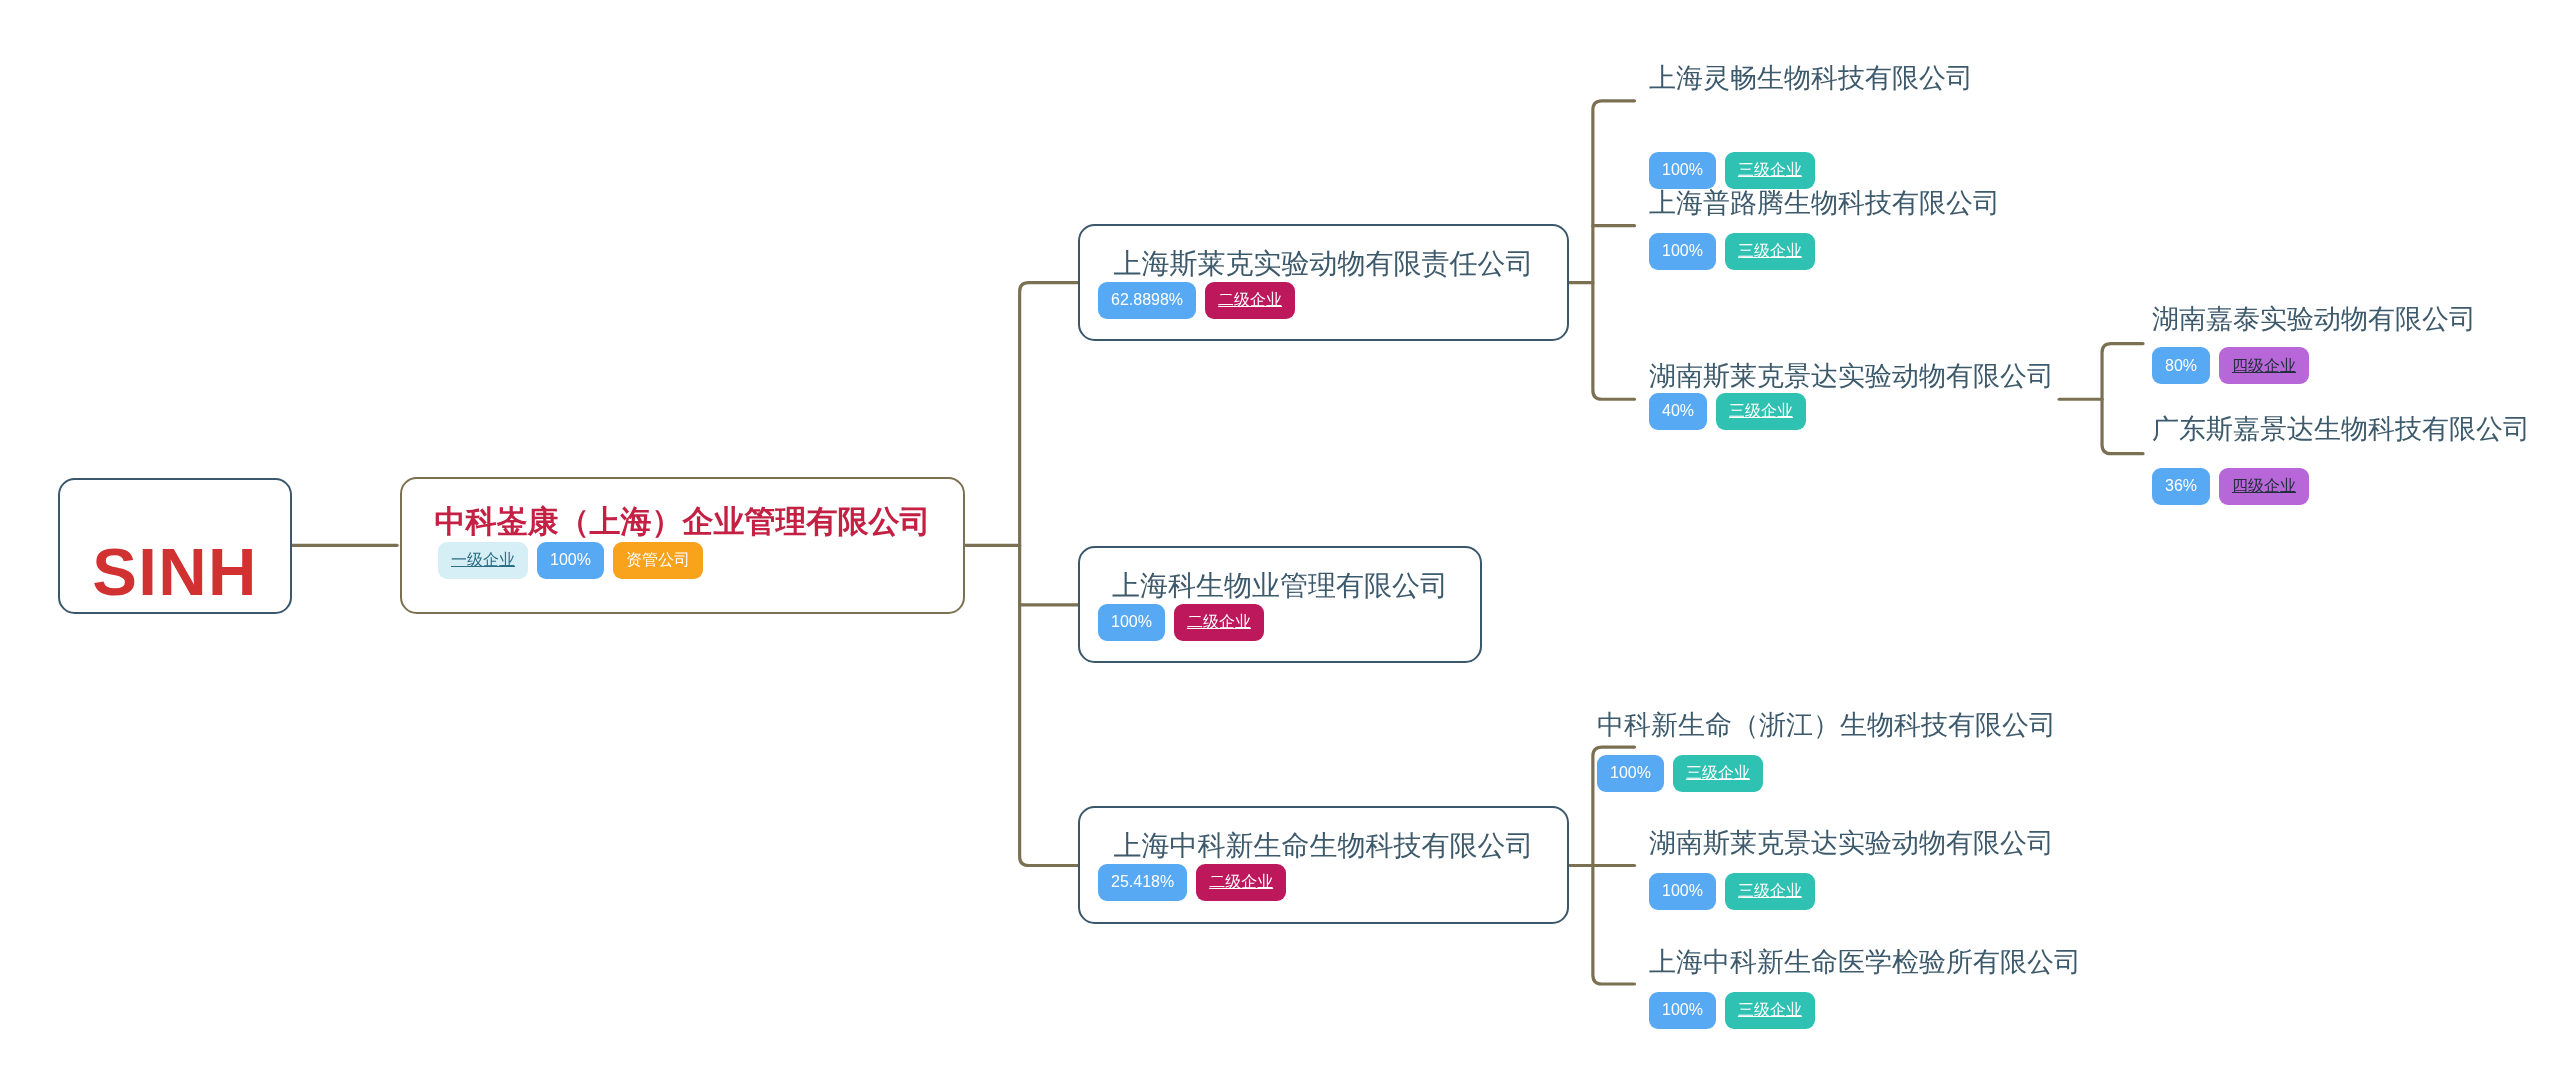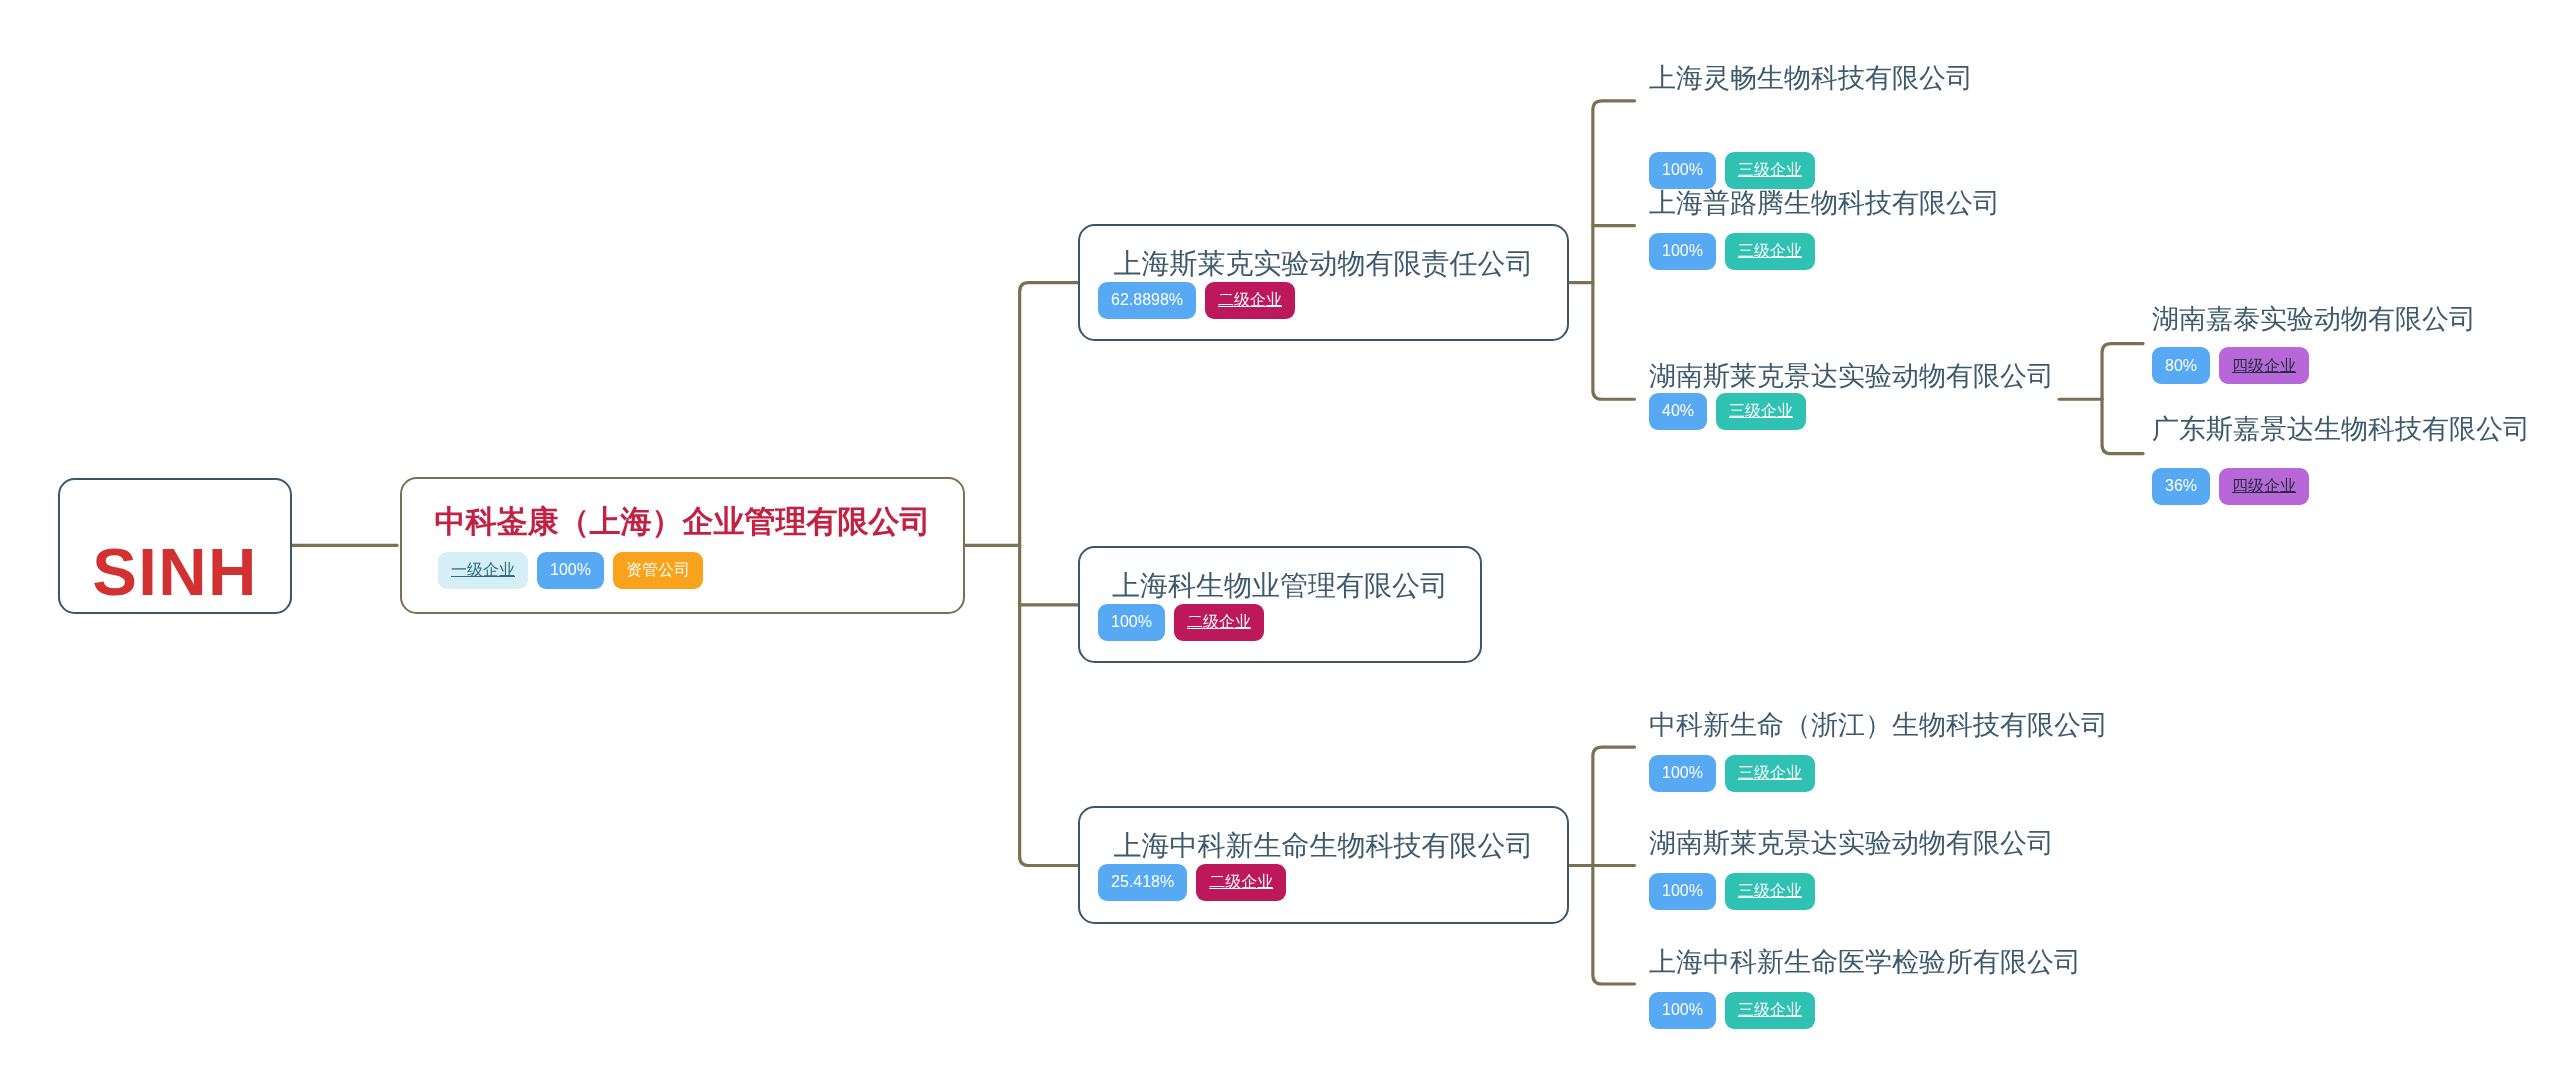--- a/index.html
+++ b/index.html
@@ -105,21 +105,21 @@
       <path d="M2552 1166 H2501 Q2487 1166 2487 1180 V1522 Q2487 1536 2501 1536 H2552"></path>
     </g>
   </svg>
 
   <div class="node boxed" style="left:58px; top:478px; width:234px; height:136px;">
     <div class="root-label">SINH</div>
   </div>
 
   <div class="node boxed olive-border" style="left:400px; top:477px; width:565px; height:137px;">
     <div class="l1-title" style="position:absolute; left:0; right:0; top:22px;">中科崟康（上海）企业管理有限公司</div>
-    <div class="tags" style="left:36px; top:73px;text-align:right;">
+    <div class="tags" style="left:36px; top:63px;text-align:right;">
       <span class="tag tag-lightblue">一级企业</span>
       <span class="tag tag-blue">100%</span>
       <span class="tag tag-orange">资管公司</span>
     </div>
   </div>
 
   <div class="node boxed" style="left:1078px; top:224px; width:491px; height:117px;padding-left:17px;">
     <div class="node-title" style="position:absolute; left:0; right:0; top:20.5px;">上海斯莱克实验动物有限责任公司</div>
     <div class="tags" style="left:18px; top:56px;">
       <span class="tag tag-blue">62.8898%</span>
@@ -176,21 +176,21 @@
   </div>
 
   <div class="node plain" style="left:2152px; top:414px;">
     <div class="node-title">广东斯嘉景达生物科技有限公司</div>
     <div class="tags" style="position:relative; margin-top:22px;">
       <span class="tag tag-blue">36%</span>
       <span class="tag tag-purple">四级企业</span>
     </div>
   </div>
 
-  <div class="node plain" style="left:1649px; top:710px;text-align:right;">
+  <div class="node plain" style="left:1597px; top:710px;text-align:right;">
     <div class="node-title">中科新生命（浙江）生物科技有限公司</div>
     <div class="tags" style="position:relative; margin-top:13px;">
       <span class="tag tag-blue">100%</span>
       <span class="tag tag-teal">三级企业</span>
     </div>
   </div>
 
   <div class="node plain" style="left:1649px; top:828px;">
     <div class="node-title">湖南斯莱克景达实验动物有限公司</div>
     <div class="tags" style="position:relative; margin-top:13px;">

